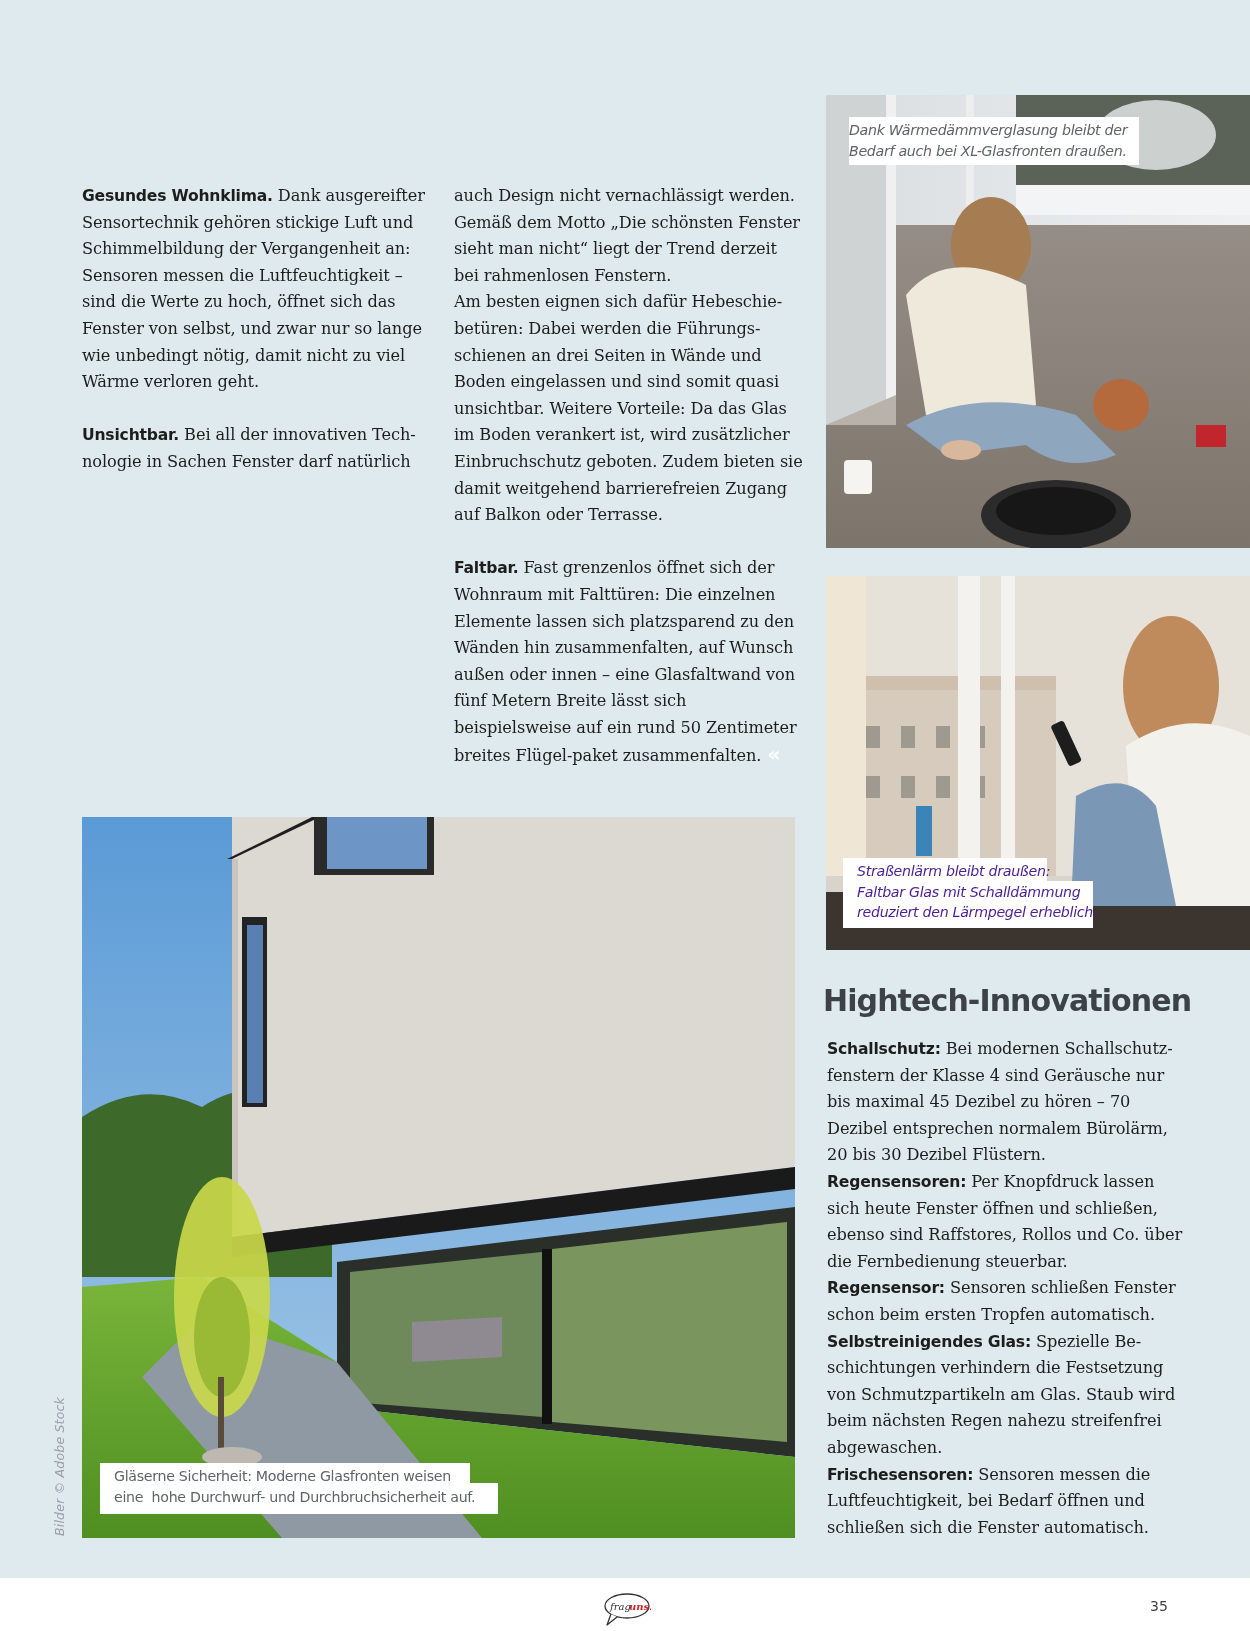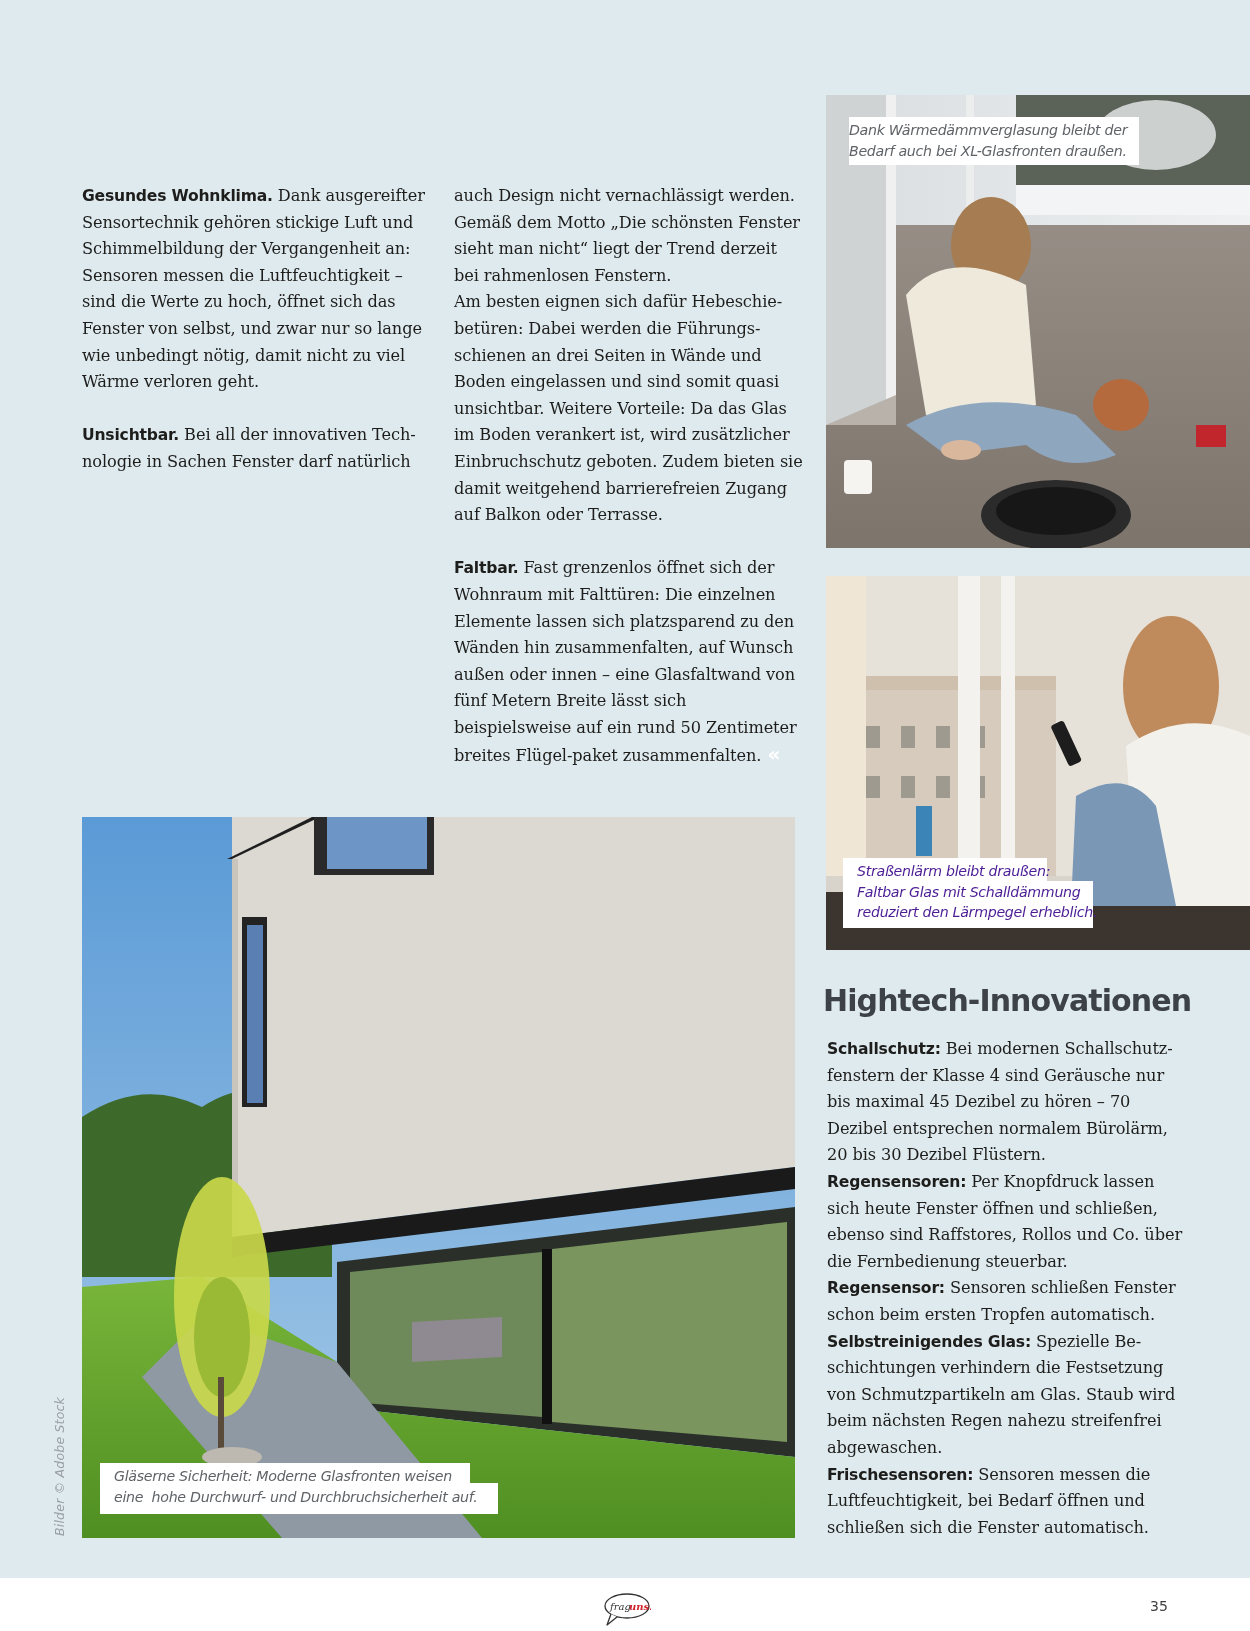--- a/index.html
+++ b/index.html
@@ -19,21 +19,21 @@
   .ph2 { left:826px; top:576px; width:424px; height:374px; }
   .ph3 { left:82px; top:817px; width:713px; height:721px; }
 
   .cap { position:absolute; background:#ffffff; color:#5f6367; font-family:"DejaVu Sans", sans-serif; font-style:italic; font-size:14.2px; line-height:20.5px; letter-spacing:-0.3px; }
   .cap1 { left:849px; top:117px; padding:3px 12px 4px 0; }
   .cap2a { left:843px; top:858px; padding:3px 8px 0 14px; }
   .cap2b { left:843px; top:881px; width:250px; height:47px; }
   .cap2text { position:absolute; left:857px; top:861px; color:#4c1d95; font-family:"DejaVu Sans", sans-serif; font-style:italic; font-size:14.2px; line-height:20.5px; letter-spacing:-0.3px; }
   .cap3a { left:100px; top:1463px; width:370px; height:25px; }
   .cap3b { left:100px; top:1483px; width:398px; height:31px; }
-  .cap3text { position:absolute; left:114px; top:1466px; color:#5f6367; font-family:"DejaVu Sans", sans-serif; font-style:italic; font-size:14.2px; line-height:21px; letter-spacing:-0.3px; }
+  .cap3text { position:absolute; left:114px; top:1466px; color:#5f6367; font-family:"DejaVu Sans", sans-serif; font-size:14.2px; line-height:21px; letter-spacing:-0.3px; }
 
   .credit { position:absolute; left:52px; top:1536px; transform-origin:left top; transform:rotate(-90deg); color:#9aa0a6; font-family:"DejaVu Sans", sans-serif; font-style:italic; font-size:12.5px; white-space:nowrap; letter-spacing:0.2px; }
 
   .box-title { position:absolute; left:823px; top:983px; font-family:"DejaVu Sans", sans-serif; font-weight:bold; font-size:30px; color:#3c4247; letter-spacing:-0.9px; white-space:nowrap; }
   .col3 { left:827px; top:1036px; width:360px; }
 
   .logo { position:absolute; left:601px; top:1592px; width:50px; height:36px; }
   .page-num { position:absolute; left:1150px; top:1598px; font-family:"DejaVu Sans", sans-serif; font-size:14px; color:#404040; }
 </style>
 </head>

